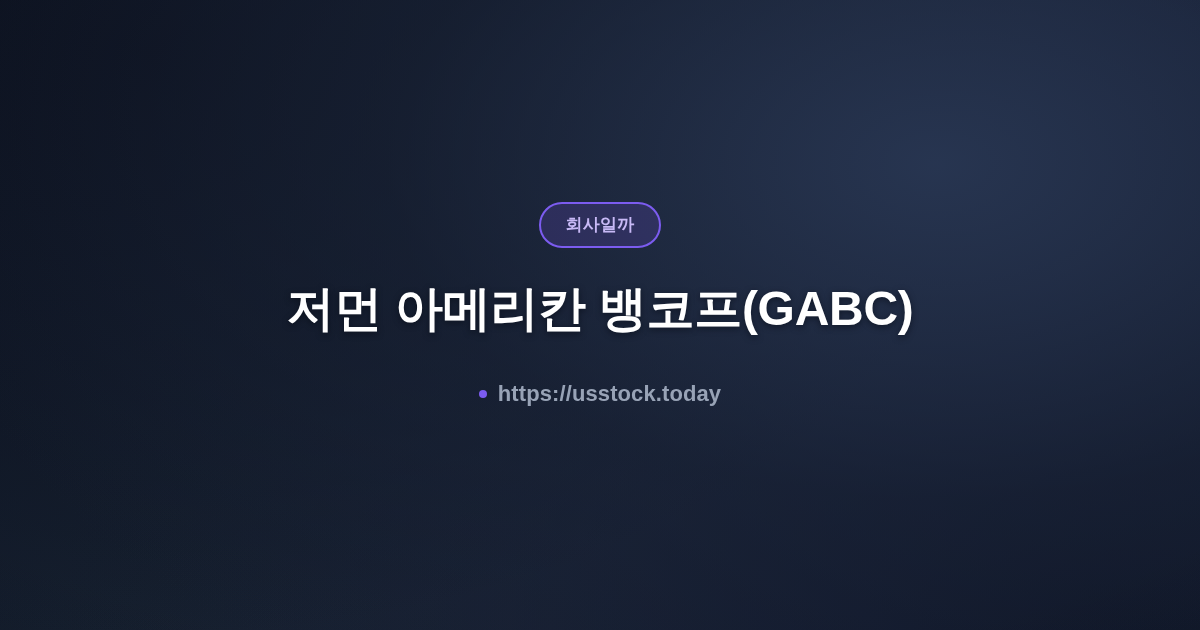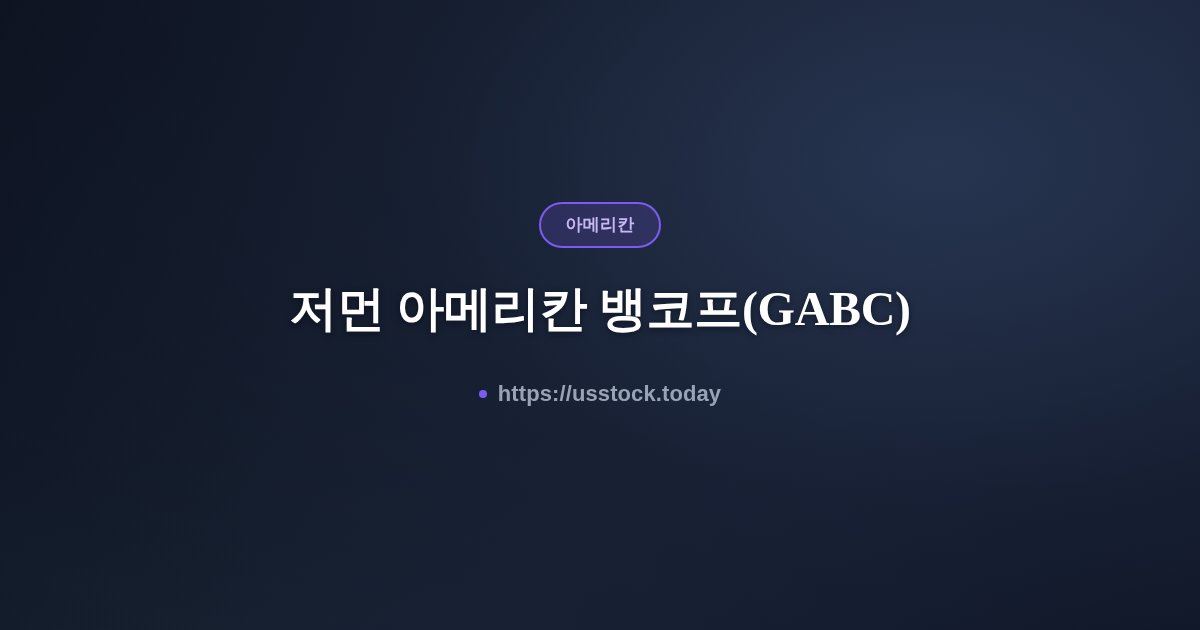--- a/index.html
+++ b/index.html
@@ -71,21 +71,20 @@
   .headline {
     margin: 0;
     text-align: center;
     color: #ffffff;
     font-size: 48px;
     font-weight: 700;
     line-height: 68px;
     letter-spacing: -0.3px;
     text-shadow: 0 2px 6px rgba(5, 9, 18, 0.55);
     max-width: 1020px;
-    font-family: Liberation Serif, serif;
   }
   .headline .line {
     display: block;
     white-space: nowrap;
   }
 
   .site-row {
     display: flex;
     align-items: center;
     gap: 11px;
@@ -108,21 +107,21 @@
 </style>
 </head>
 <body>
 
 <div class="og-card">
 
   <div class="vignette"></div>
 
   <div class="content">
 
-    <div class="badge">아메리칸</div>
+    <div class="badge">회사일까</div>
 
     <h1 class="headline">
       <span class="line">저먼 아메리칸 뱅코프(GABC)</span>
     </h1>
 
     <div class="site-row">
       <span class="bullet-dot"></span>
       <span class="site-url">https://usstock.today</span>
     </div>
 

